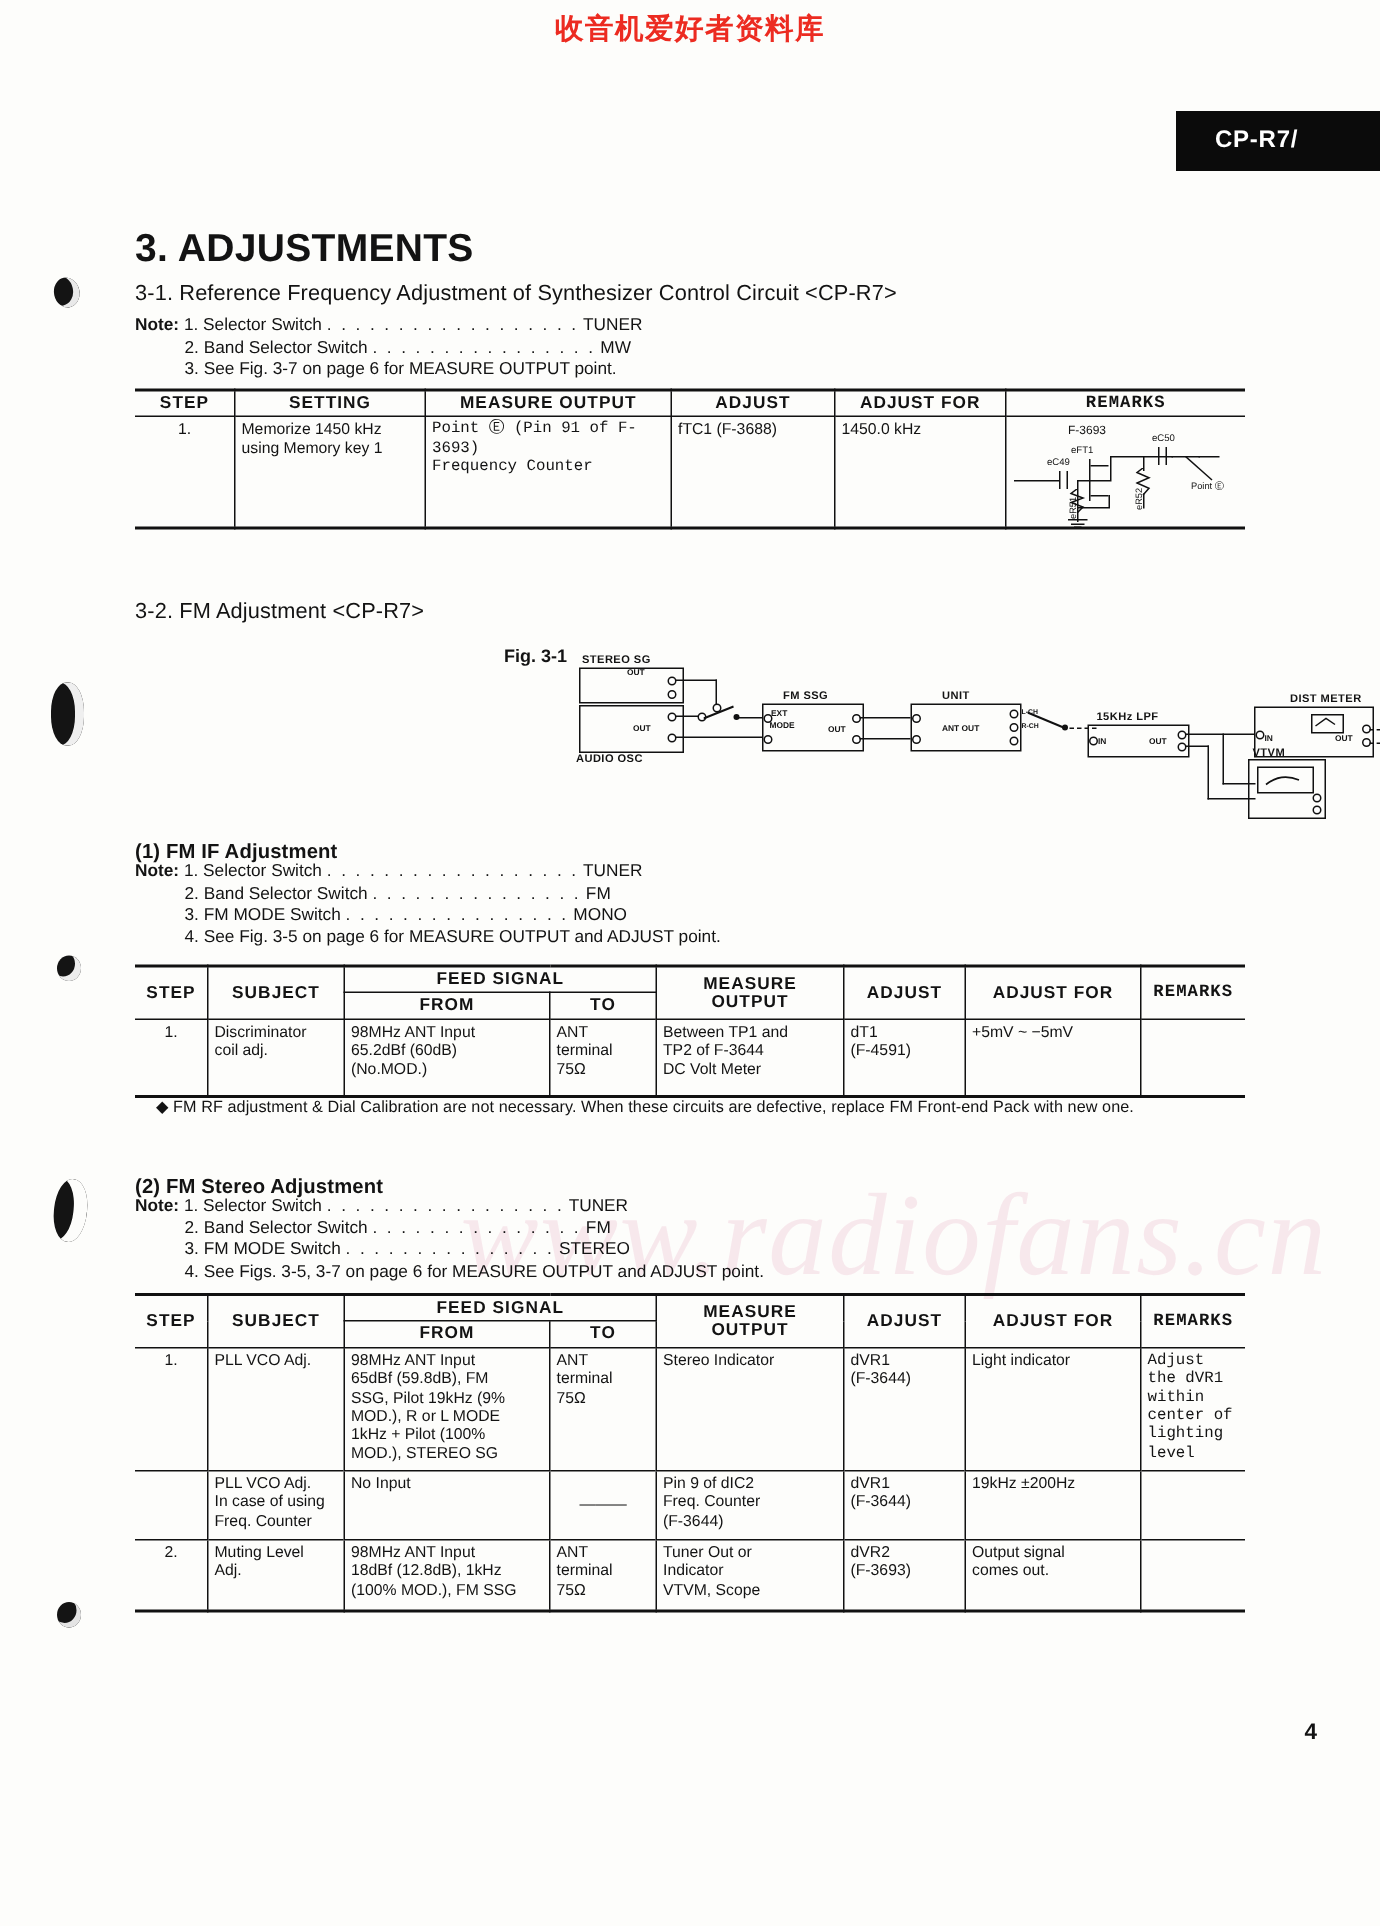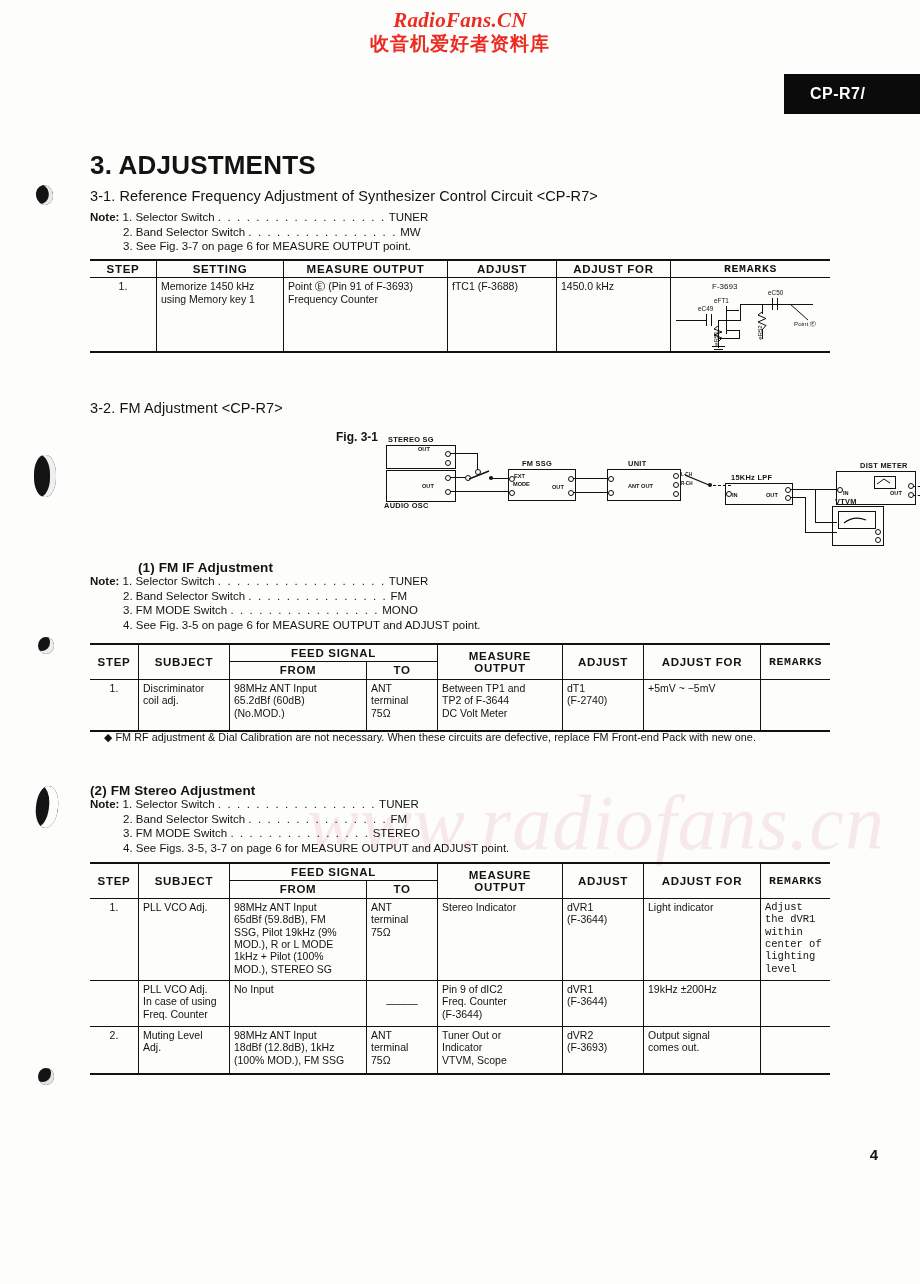--- a/index.html
+++ b/index.html
@@ -124,21 +124,20 @@
   .dotfill{position:absolute;width:4px;height:4px;border-radius:50%;background:#111;}
   .dash{position:absolute;border-top:1.6px dashed #111;}
   .meter{position:absolute;border:1.2px solid #111;}
 </style>
 </head>
 <body>
 
 <div class="page">
 
   <div class="wm-top">
-    <div class="l1">RadioFans.CN</div>
     <div class="l2">收音机爱好者资料库</div>
   </div>
 
   <div class="wm-big">www.radiofans.cn</div>
 
   <div class="model-tab">CP-R7/</div>
 
   <div class="hole h1"></div>
   <div class="hole h2"></div>
   <div class="hole h3"></div>
@@ -164,21 +163,21 @@
         <th style="width:100px;">ADJUST</th>
         <th style="width:105px;">ADJUST FOR</th>
         <th class="nbr">REMARKS</th>
       </tr>
     </thead>
     <tbody>
       <tr class="body" style="height:74px;">
         <td class="ctr nb">1.</td>
         <td style="white-space:pre-line;">Memorize 1450 kHz
 using Memory key 1</td>
-        <td style="white-space:pre-line;">Point Ⓔ (Pin 91 of F-3693)
+        <td style="white-space:pre-line;font-family:Liberation Mono, monospace;">Point Ⓔ (Pin 91 of F-3693)
 Frequency Counter</td>
         <td>fTC1 (F-3688)</td>
         <td>1450.0 kHz</td>
         <td class="nbr"></td>
       </tr>
     </tbody>
   </table>
 
   <div class="schem" style="left:668px;top:282px;width:152px;height:66px;">
     <div class="ttl" style="left:44px;top:0px;">F-3693</div>
@@ -322,21 +321,21 @@
     <div class="fs" style="left:510px;top:55px;">OUT</div>
     <div class="term" style="left:457px;top:52px;"></div>
     <div class="term" style="left:528px;top:48px;"></div>
     <div class="term" style="left:528px;top:57px;"></div>
 
     <div class="dash" style="left:533px;top:51px;width:22px;"></div>
     <div class="dash" style="left:533px;top:60px;width:22px;"></div>
 
   </div>
 
-  <div class="sec-title" style="top:560px;margin-left:48px;">(1)  FM IF Adjustment</div>
+  <div class="sec-title" style="top:560px;">(1)  FM IF Adjustment</div>
   <div class="note-block" style="top:574px;">
     <div class="nrow"><span class="note-lbl">Note:</span> <span>1.</span> <span>Selector Switch</span> <span class="dots">. . . . . . . . . . . . . . . . . .</span> <span>TUNER</span></div>
     <div class="nrow" style="padding-left:33px;"><span>2.</span> <span>Band Selector Switch</span> <span class="dots">. . . . . . . . . . . . . . .</span> <span>FM</span></div>
     <div class="nrow" style="padding-left:33px;"><span>3.</span> <span>FM MODE Switch</span> <span class="dots">. . . . . . . . . . . . . . . .</span> <span>MONO</span></div>
     <div class="nrow" style="padding-left:33px;"><span>4.</span> <span>See Fig. 3-5 on page 6 for MEASURE OUTPUT and ADJUST point.</span></div>
   </div>
 
   <table class="t" style="left:90px;top:643px;width:740px;">
     <thead>
       <tr>
@@ -362,21 +361,21 @@
         <td style="white-space:pre-line;">98MHz ANT Input
 65.2dBf (60dB)
 (No.MOD.)</td>
         <td style="white-space:pre-line;">ANT
 terminal
 75Ω</td>
         <td style="white-space:pre-line;">Between TP1 and
 TP2 of F-3644
 DC Volt Meter</td>
         <td style="white-space:pre-line;">dT1
-(F-2740)</td>
+(F-4591)</td>
         <td>+5mV ~ −5mV</td>
         <td class="nbr"></td>
       </tr>
     </tbody>
   </table>
 
   <div class="diamond-note" style="top:731px;">◆ FM RF adjustment &amp; Dial Calibration are not necessary. When these circuits are defective, replace FM Front-end Pack with new one.</div>
 
   <div class="sec-title" style="top:783px;">(2)  FM Stereo Adjustment</div>
   <div class="note-block" style="top:797px;">

